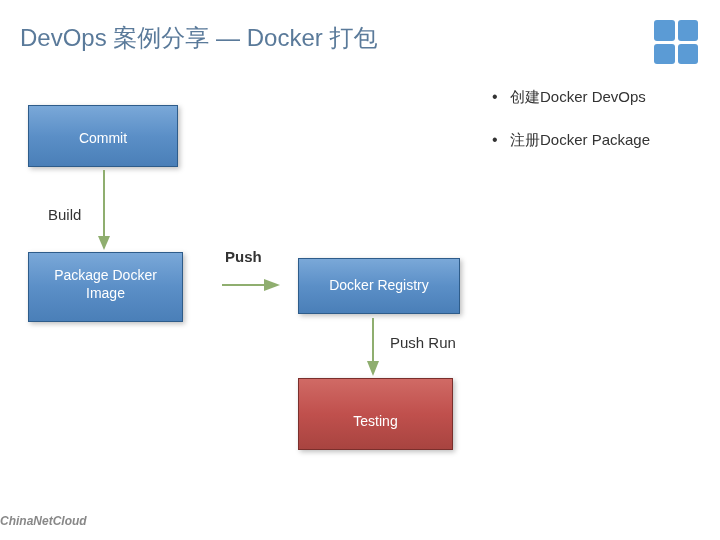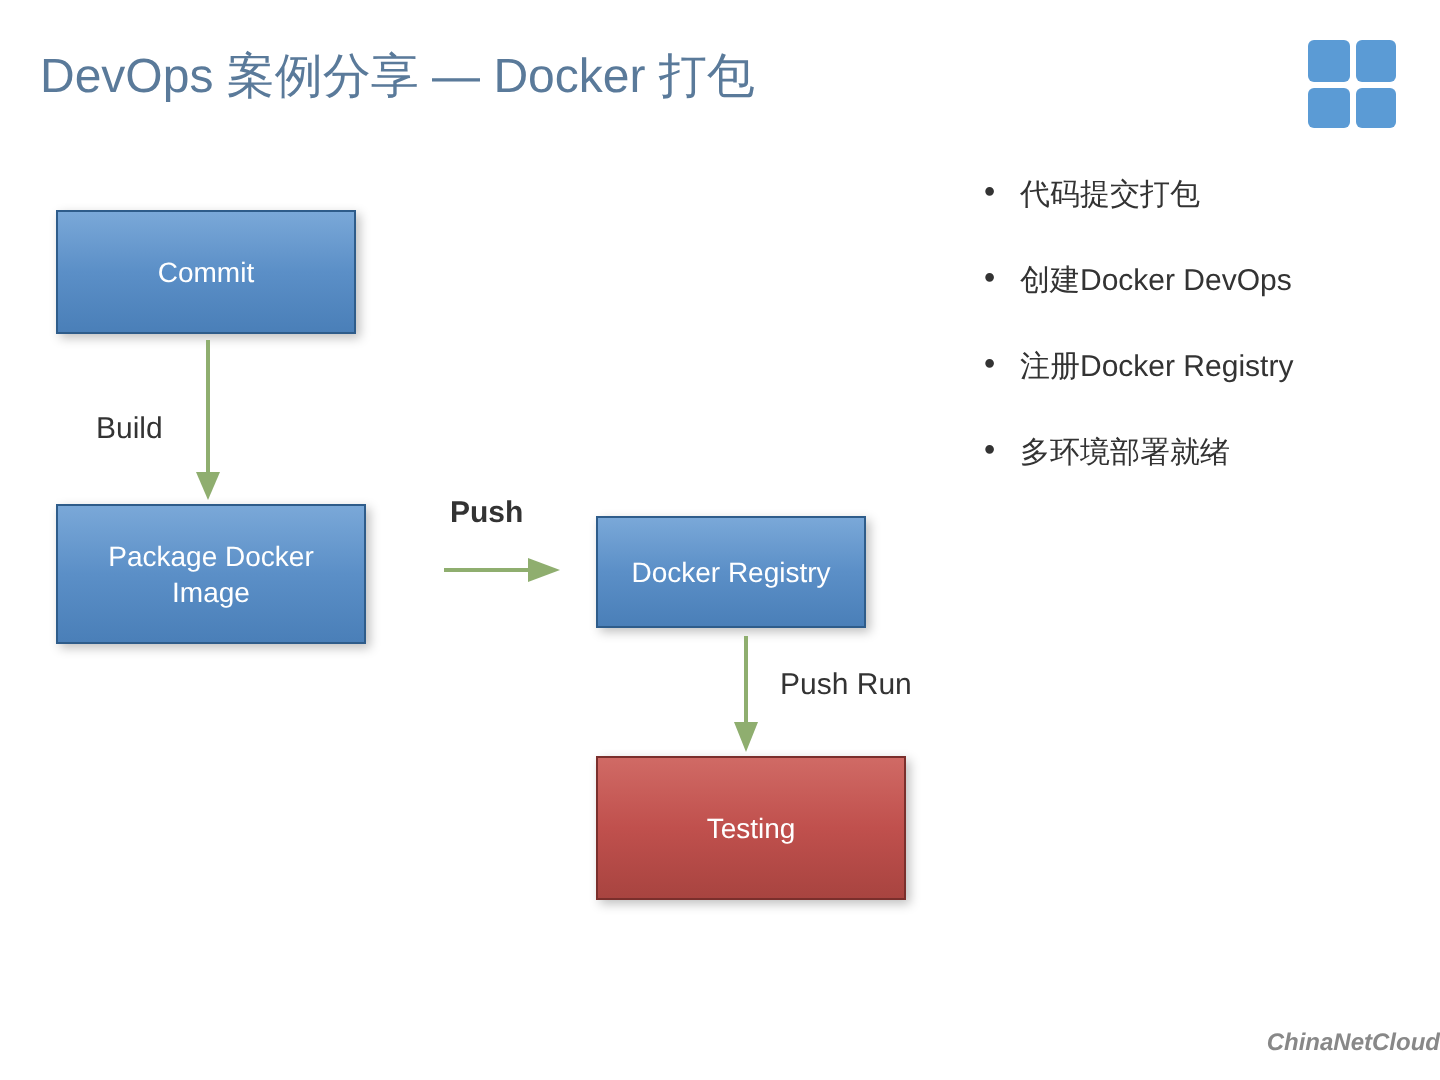--- a/index.html
+++ b/index.html
@@ -30,28 +30,28 @@
     grid-template-rows: 1fr 1fr;
     gap: 3px;
   }
   .logo div {
     background: #5b9bd5;
     border-radius: 3px;
   }
   .box {
     position: absolute;
     display: flex;
-    align-items: center;
+    align-items: flex-end;
     justify-content: center;
     color: #fff;
     font-size: 14px;
     text-align: center;
     border: 1px solid #2e5c8a;
     box-shadow: 2px 2px 5px rgba(0,0,0,0.25);
-    padding: 4px;
+    padding: 19px;
     line-height: 1.3;
   }
   .box.blue {
     background: linear-gradient(to bottom, #7aa8d8 0%, #5b8fc7 50%, #4a7fb8 100%);
   }
   .box.red {
     background: linear-gradient(to bottom, #d06a65 0%, #c0504d 50%, #a84440 100%);
     border-color: #7a2f2c;
   }
   .arrow {
@@ -79,21 +79,21 @@
     content: "•";
     position: absolute;
     left: 2px;
     top: 0;
     font-size: 16px;
   }
   .footer {
     position: absolute;
     bottom: 12px;
     width: 100%;
-    text-align: right;
+    text-align: left;
     font-size: 12px;
     color: #888;
     font-weight: 600;
     font-style: italic;
   }
 </style>
 </head>
 <body>
 
 <div class="title">DevOps 案例分享 — Docker 打包</div>
@@ -118,34 +118,32 @@
 <div class="box blue" style="left:28px; top:252px; width:155px; height:70px;">
   <span>Package Docker Image</span>
 </div>
 
 <svg class="arrow" style="left:222px; top:275px; width:60px; height:20px;">
   <line x1="0" y1="10" x2="46" y2="10" stroke="#8fae6f" stroke-width="2"></line>
   <polygon points="42,4 42,16 58,10" fill="#8fae6f"></polygon>
 </svg>
 <div class="label" style="left:225px; top:248px;font-weight:bold;">Push</div>
 
-<div class="box blue" style="left:298px; top:258px; width:135px; height:56px;">
+<div class="box blue" style="left:298px; top:258px; width:162px; height:56px;">
   <span>Docker Registry</span>
 </div>
 
 <svg class="arrow" style="left:363px; top:318px; width:20px; height:60px;">
   <line x1="10" y1="0" x2="10" y2="46" stroke="#8fae6f" stroke-width="2"></line>
   <polygon points="4,43 16,43 10,58" fill="#8fae6f"></polygon>
 </svg>
 <div class="label" style="left:390px; top:334px;">Push Run</div>
 
 <div class="box red" style="left:298px; top:378px; width:155px; height:72px;">
   <span>Testing</span>
 </div>
 
 <ul class="bullets">
-  <li>代码提交打包</li>
   <li>创建Docker DevOps</li>
-  <li>注册Docker Registry</li>
-  <li>多环境部署就绪</li>
+  <li>注册Docker Package</li>
 </ul>
 
 <div class="footer">ChinaNetCloud</div>
 
 </body></html>

